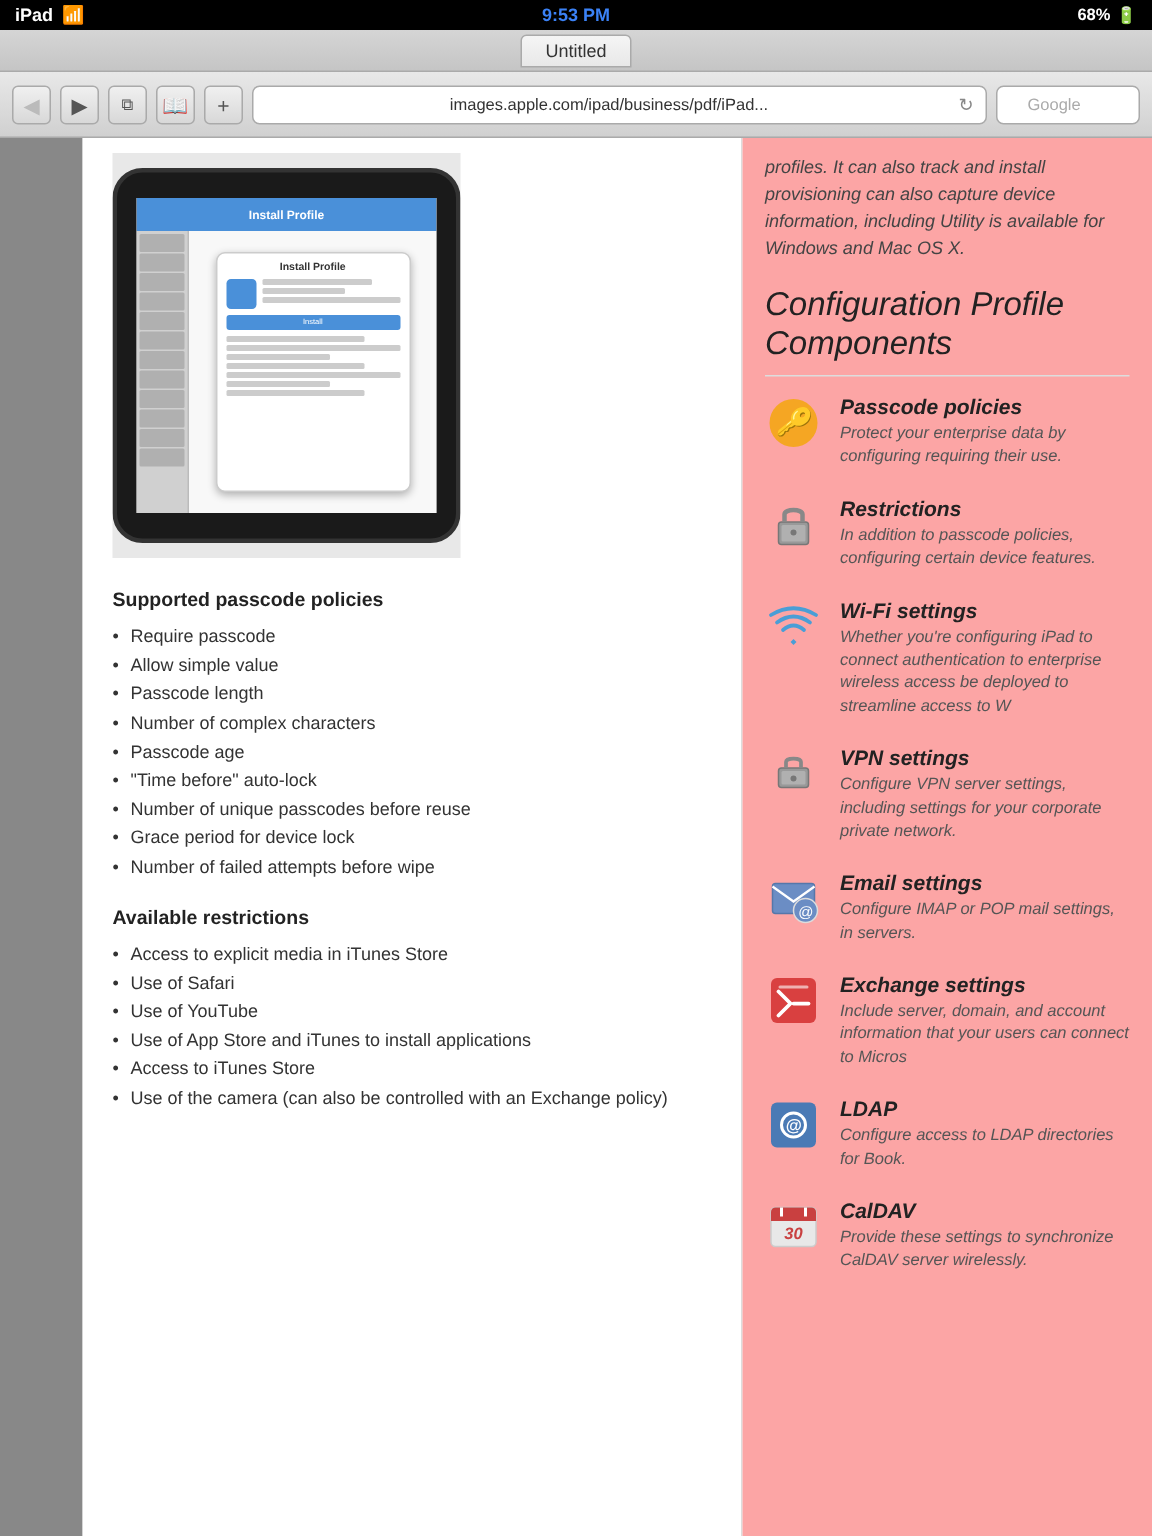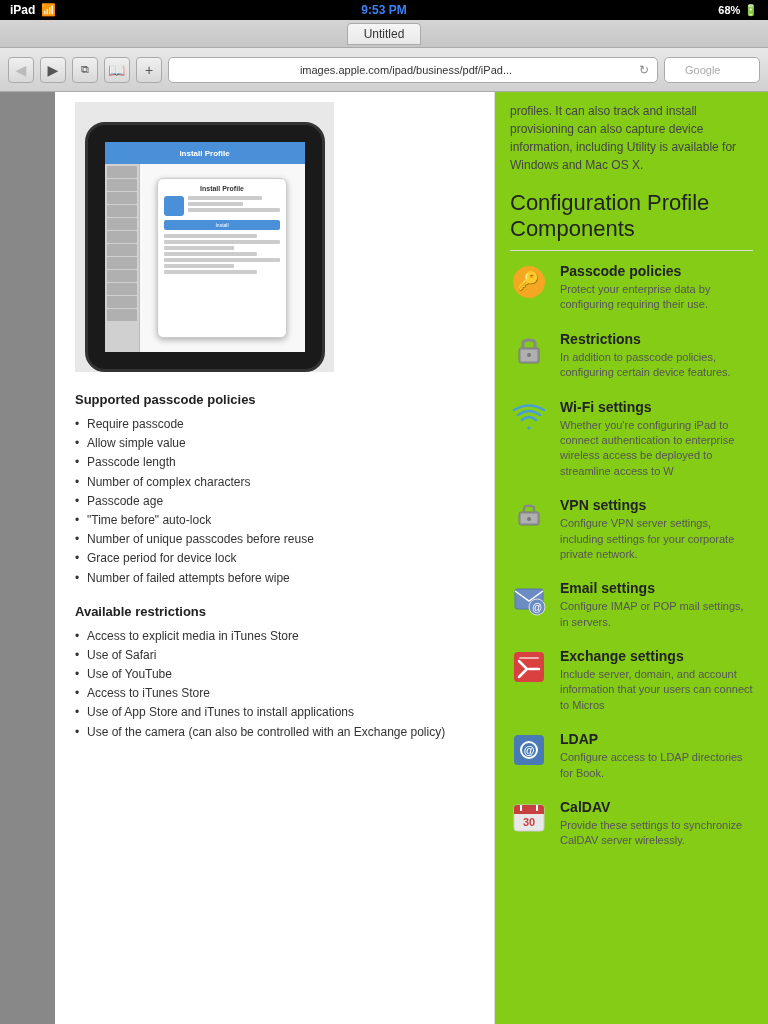--- a/index.html
+++ b/index.html
@@ -127,26 +127,26 @@
     
     .left-column {
       width: 440px;
       padding: 10px 20px;
       overflow-y: auto;
       border-right: 1px solid #ddd;
     }
 
     
     .ipad-image-area {
-      width: 259px;
+      width: 232px;
       height: 270px;
       background: #e8e8e8;
       margin-bottom: 20px;
       display: flex;
-      align-items: flex-end;
+      align-items: center;
       justify-content: center;
       position: relative;
       overflow: hidden;
     }
 
     .ipad-device {
       width: 240px;
       height: 250px;
       background: #1a1a1a;
       border-radius: 20px;
@@ -304,21 +304,22 @@
 
     .restrictions-section {
       margin-top: 16px;
     }
 
     
     .right-column {
       flex: 1;
       padding: 10px 15px;
       overflow-y: auto;
-      background: #84cc16;
+      background: #fca5a5;
+      font-style: italic;
     }
 
     .config-title {
       font-size: 22px;
       font-weight: 300;
       color: #222;
       margin-bottom: 12px;
       border-bottom: 1px solid #ddd;
       padding-bottom: 8px;
     }
@@ -482,22 +483,22 @@
           <li>Number of failed attempts before wipe</li>
         </ul>
       </div>
 
       <div class="restrictions-section">
         <div class="section-title">Available restrictions</div>
         <ul class="policy-list">
           <li>Access to explicit media in iTunes Store</li>
           <li>Use of Safari</li>
           <li>Use of YouTube</li>
+          <li>Use of App Store and iTunes to install applications</li>
           <li>Access to iTunes Store</li>
-          <li>Use of App Store and iTunes to install applications</li>
           <li>Use of the camera (can also be controlled with an Exchange policy)</li>
         </ul>
       </div>
     </div>
 
     <div class="right-column">
       <p class="intro-text">profiles. It can also track and install provisioning can also capture device information, including Utility is available for Windows and Mac OS X.</p>
 
       <h2 class="config-title">Configuration Profile Components</h2>
 

